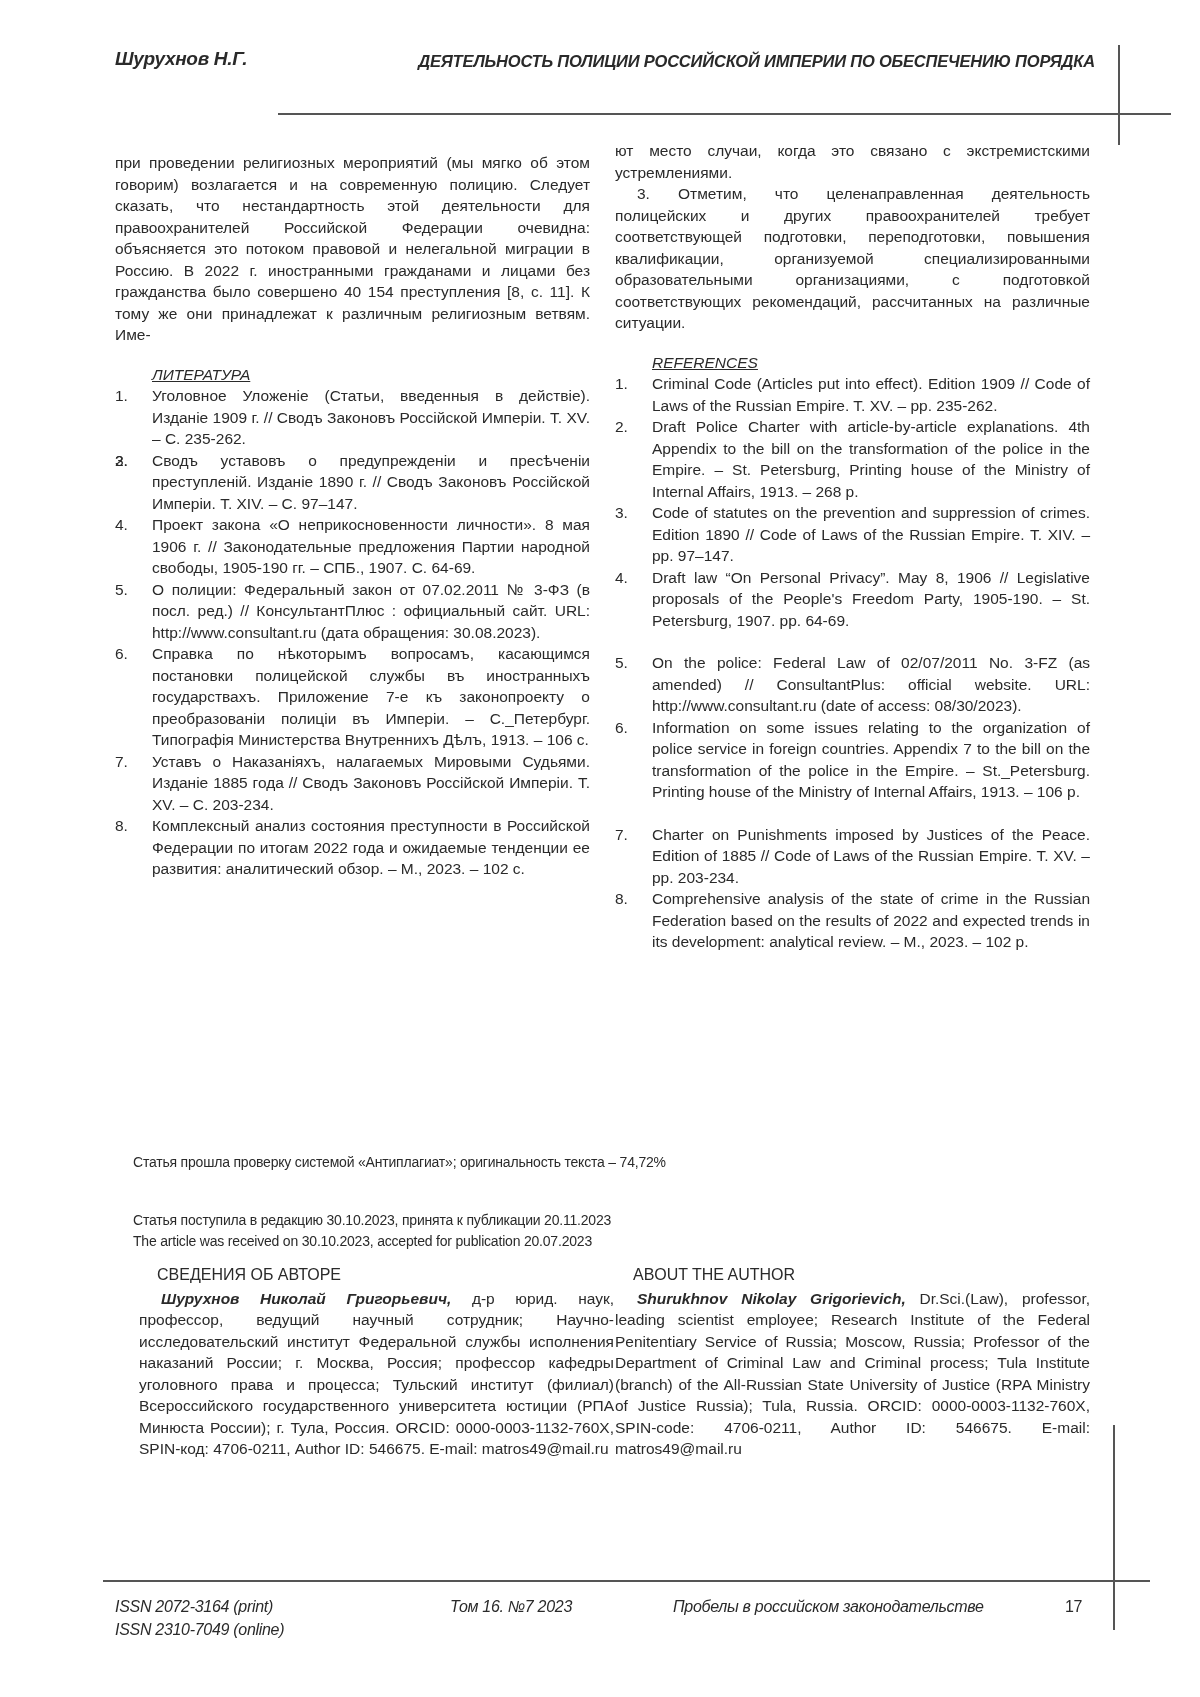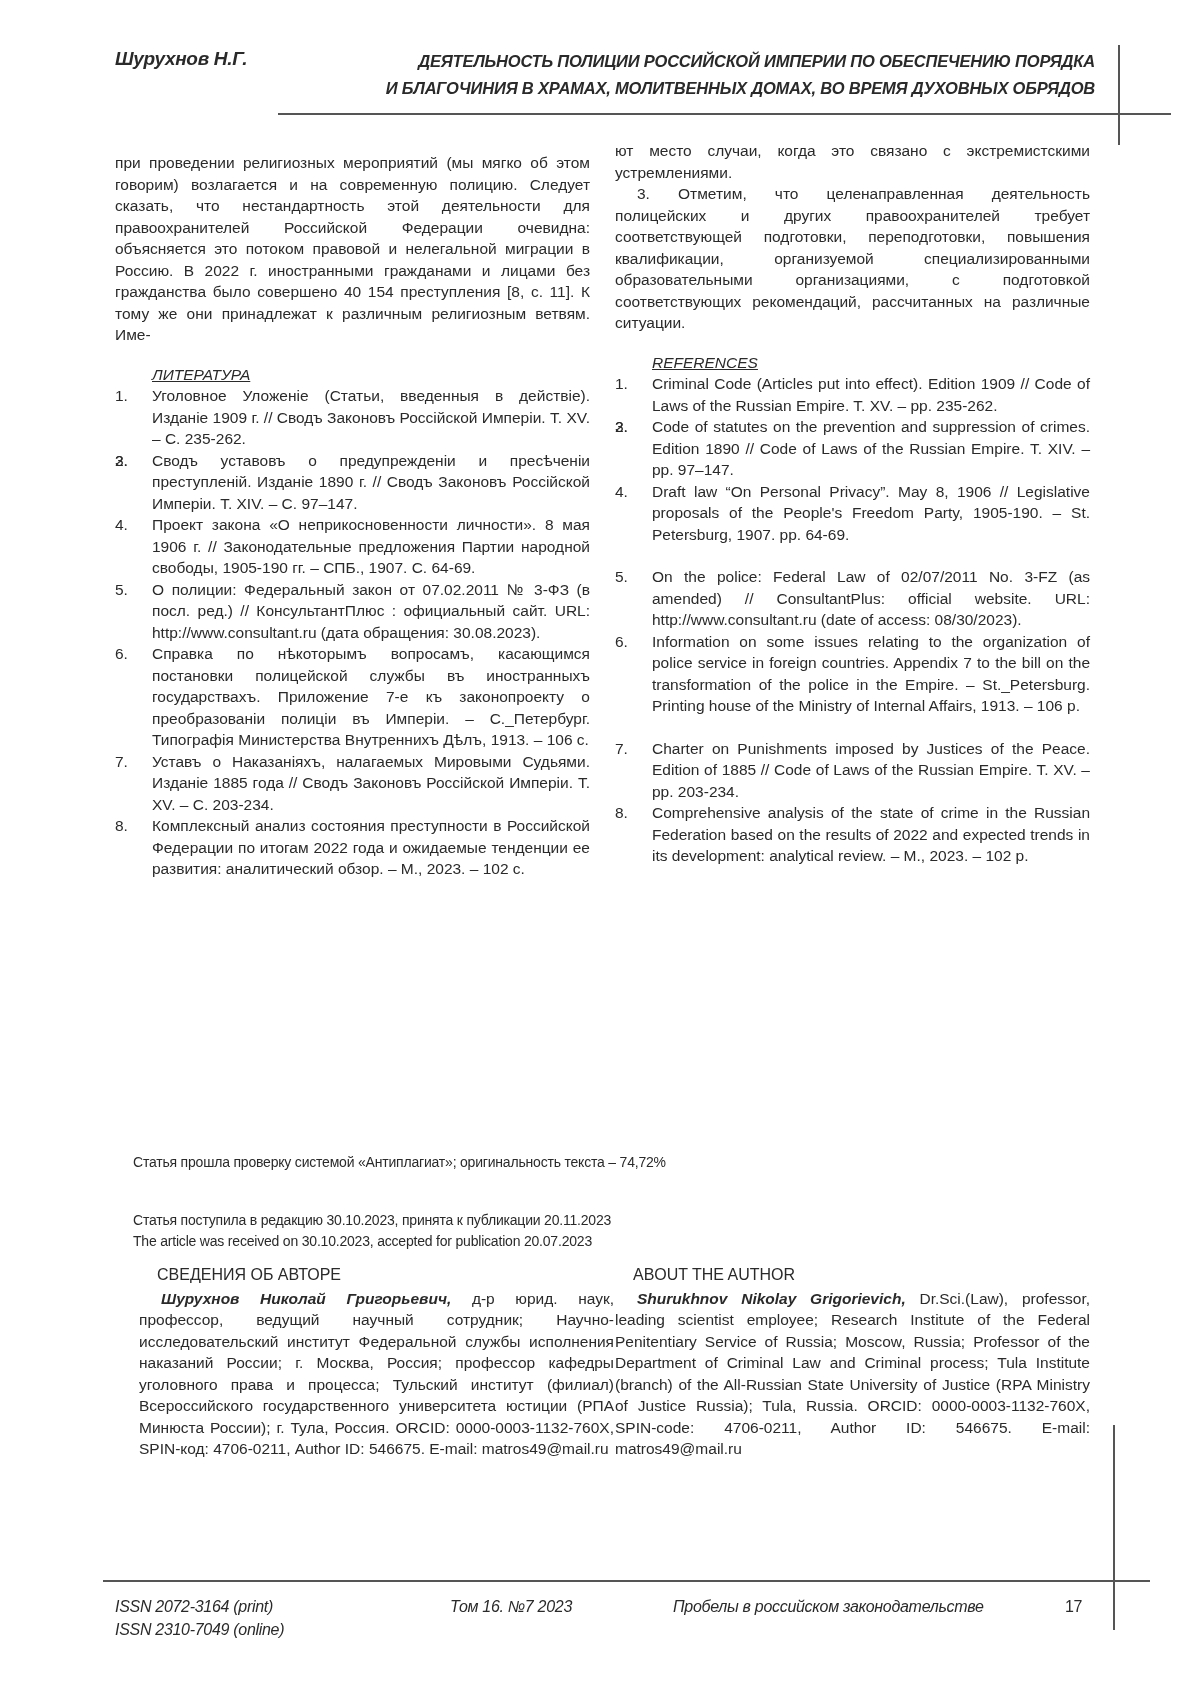--- a/index.html
+++ b/index.html
@@ -21,21 +21,20 @@
   .about-head { font-size: 16px; margin-bottom: 2px; }
   .author-name { font-weight: bold; font-style: italic; }
   .footer { position: absolute; font-size: 16px; font-style: italic; line-height: 23px; letter-spacing: -0.3px; }
 </style>
 </head>
 <body>
 
 <div class="hdr-author">Шурухнов Н.Г.</div>
 <div class="hdr-title">
   <div>ДЕЯТЕЛЬНОСТЬ ПОЛИЦИИ РОССИЙСКОЙ ИМПЕРИИ ПО ОБЕСПЕЧЕНИЮ ПОРЯДКА</div>
-  <div>И БЛАГОЧИНИЯ В ХРАМАХ, МОЛИТВЕННЫХ ДОМАХ, ВО ВРЕМЯ ДУХОВНЫХ ОБРЯДОВ</div>
 </div>
 
 <div class="vline" style="left:1118px; top:45px; height:100px;"></div>
 <div class="hline" style="left:278px; top:113px; width:893px;"></div>
 <div class="vline" style="left:1113px; top:1425px; height:205px;"></div>
 <div class="hline" style="left:103px; top:1580px; width:1047px;"></div>
 
 <div class="col" style="left:115px; top:152px; width:475px;">
   <p>при проведении религиозных мероприятий (мы мягко об этом говорим) возлагается и на современную полицию. Следует сказать, что нестандартность этой деятельности для правоохранителей Российской Федерации очевидна: объясняется это потоком правовой и нелегальной миграции в Россию. В 2022 г. иностранными гражданами и лицами без гражданства было совершено 40 154 преступления [8, с. 11]. К тому же они принадлежат к различным религиозным ветвям. Име-</p>
   <div class="ref-head">ЛИТЕРАТУРА</div>
@@ -50,21 +49,21 @@
     <li><span class="num">8.</span><span>Комплексный анализ состояния преступности в Российской Федерации по итогам 2022 года и ожидаемые тенденции ее развития: аналитический обзор. – М., 2023. – 102 с.</span></li>
   </ol>
 </div>
 
 <div class="col" style="left:615px; top:140px; width:475px;">
   <p>ют место случаи, когда это связано с экстремистскими устремлениями.</p>
   <p class="indent">3. Отметим, что целенаправленная деятельность полицейских и других правоохранителей требует соответствующей подготовки, переподготовки, повышения квалификации, организуемой специализированными образовательными организациями, с подготовкой соответствующих рекомендаций, рассчитанных на различные ситуации.</p>
   <div class="ref-head">REFERENCES</div>
   <ol class="refs">
     <li><span class="num">1.</span><span>Criminal Code (Articles put into effect). Edition 1909 // Code of Laws of the Russian Empire. T. XV. – pp. 235-262.</span></li>
-    <li><span class="num">2.</span></li>
+    <li><span class="num">2.</span><span>Draft Police Charter with article-by-article explanations. 4th Appendix to the bill on the transformation of the police in the Empire. – St. Petersburg, Printing house of the Ministry of Internal Affairs, 1913. – 268 p.</span></li>
     <li><span class="num">3.</span><span>Code of statutes on the prevention and suppression of crimes. Edition 1890 // Code of Laws of the Russian Empire. T. XIV. – pp. 97–147.</span></li>
     <li><span class="num">4.</span><span>Draft law “On Personal Privacy”. May 8, 1906 // Legislative proposals of the People's Freedom Party, 1905-190. – St. Petersburg, 1907. pp. 64-69.</span></li>
     <li class="gap"></li>
     <li><span class="num">5.</span><span>On the police: Federal Law of 02/07/2011 No. 3-FZ (as amended) // ConsultantPlus: official website. URL: http://www.consultant.ru (date of access: 08/30/2023).</span></li>
     <li><span class="num">6.</span><span>Information on some issues relating to the organization of police service in foreign countries. Appendix 7 to the bill on the transformation of the police in the Empire. – St._Petersburg. Printing house of the Ministry of Internal Affairs, 1913. – 106 p.</span></li>
     <li class="gap"></li>
     <li><span class="num">7.</span><span>Charter on Punishments imposed by Justices of the Peace. Edition of 1885 // Code of Laws of the Russian Empire. T. XV. – pp. 203-234.</span></li>
     <li><span class="num">8.</span><span>Comprehensive analysis of the state of crime in the Russian Federation based on the results of 2022 and expected trends in its development: analytical review. – M., 2023. – 102 p.</span></li>
   </ol>
 </div>

